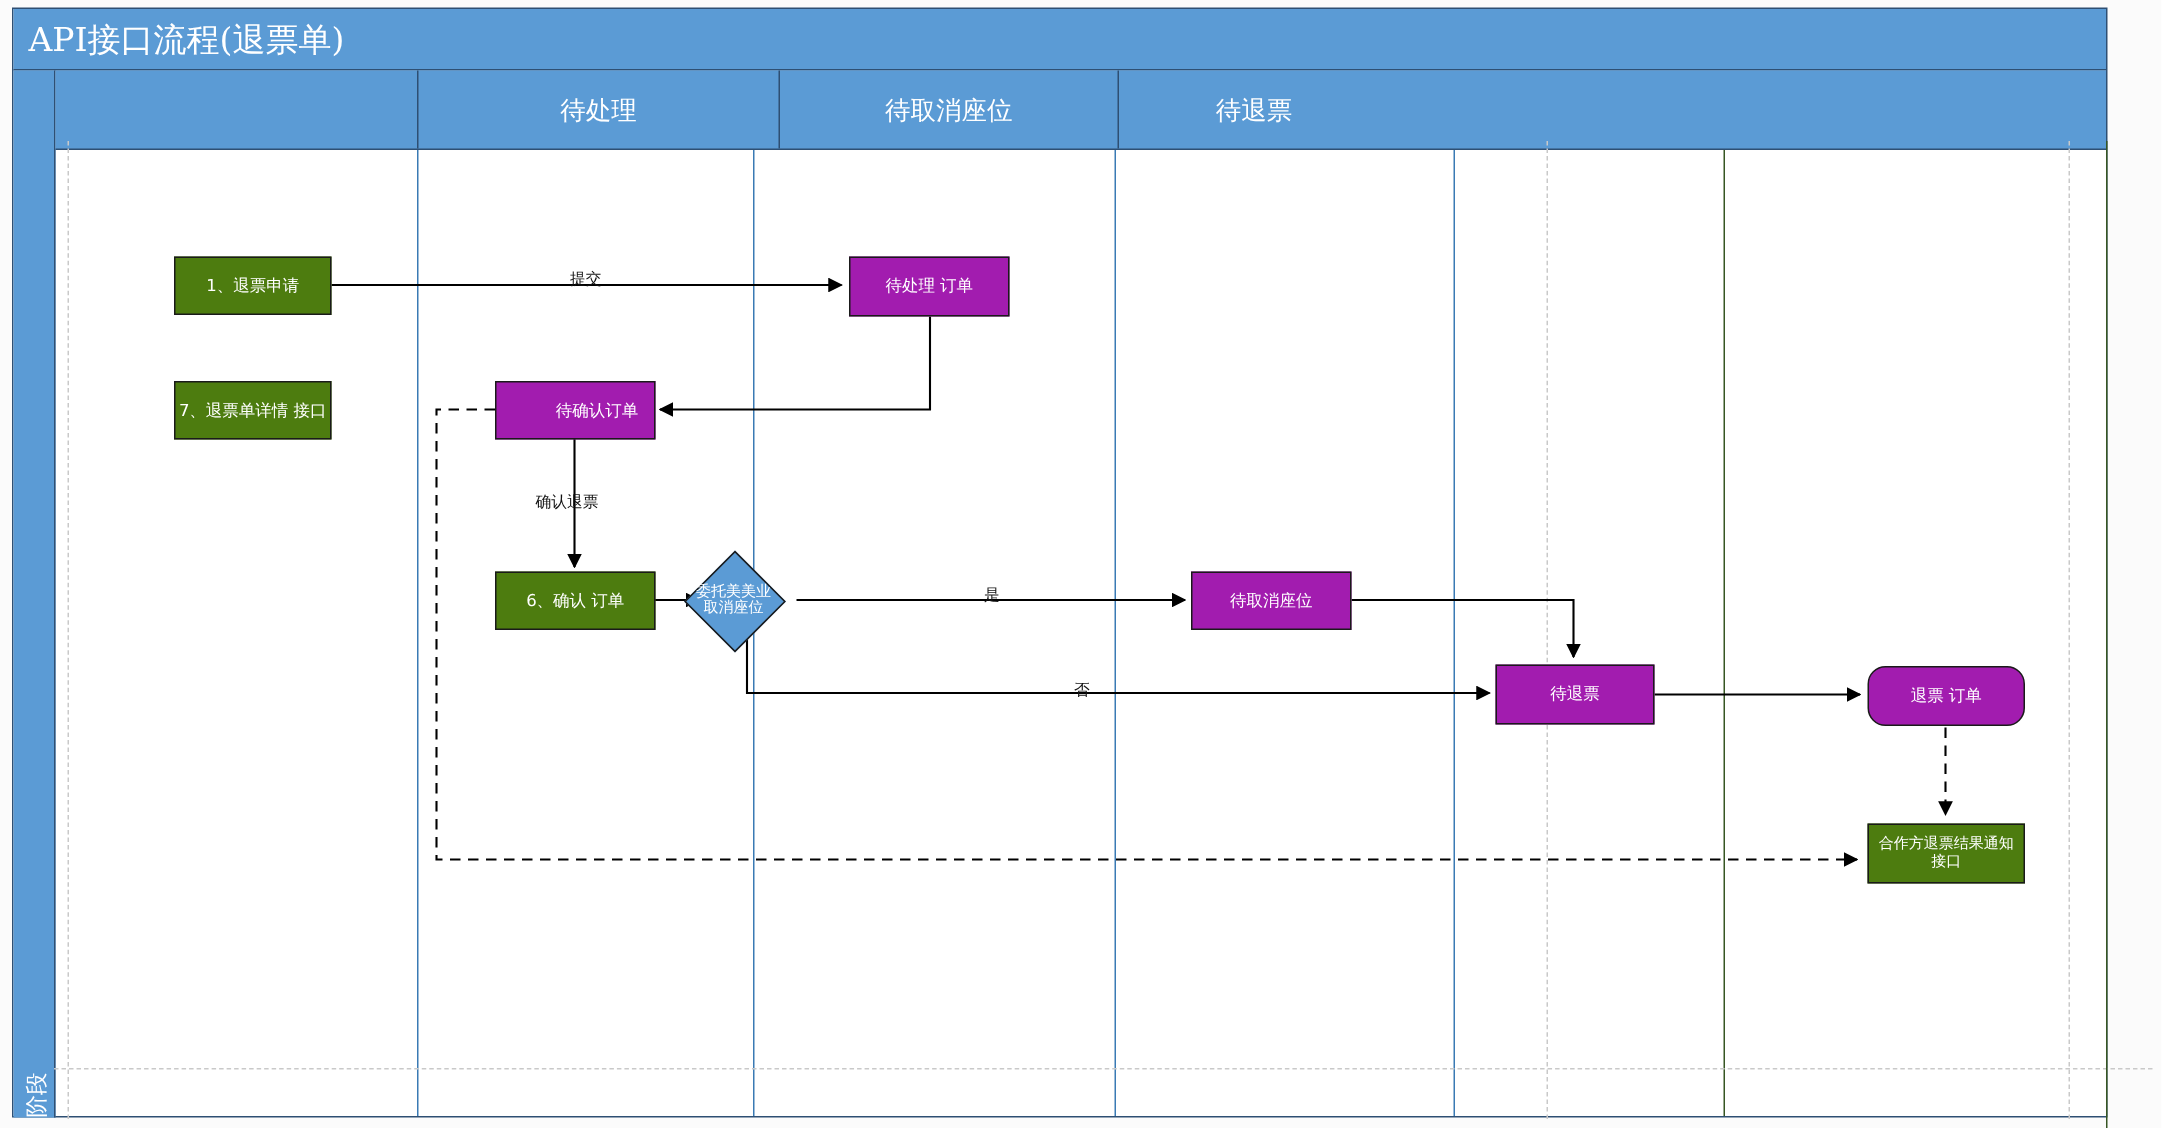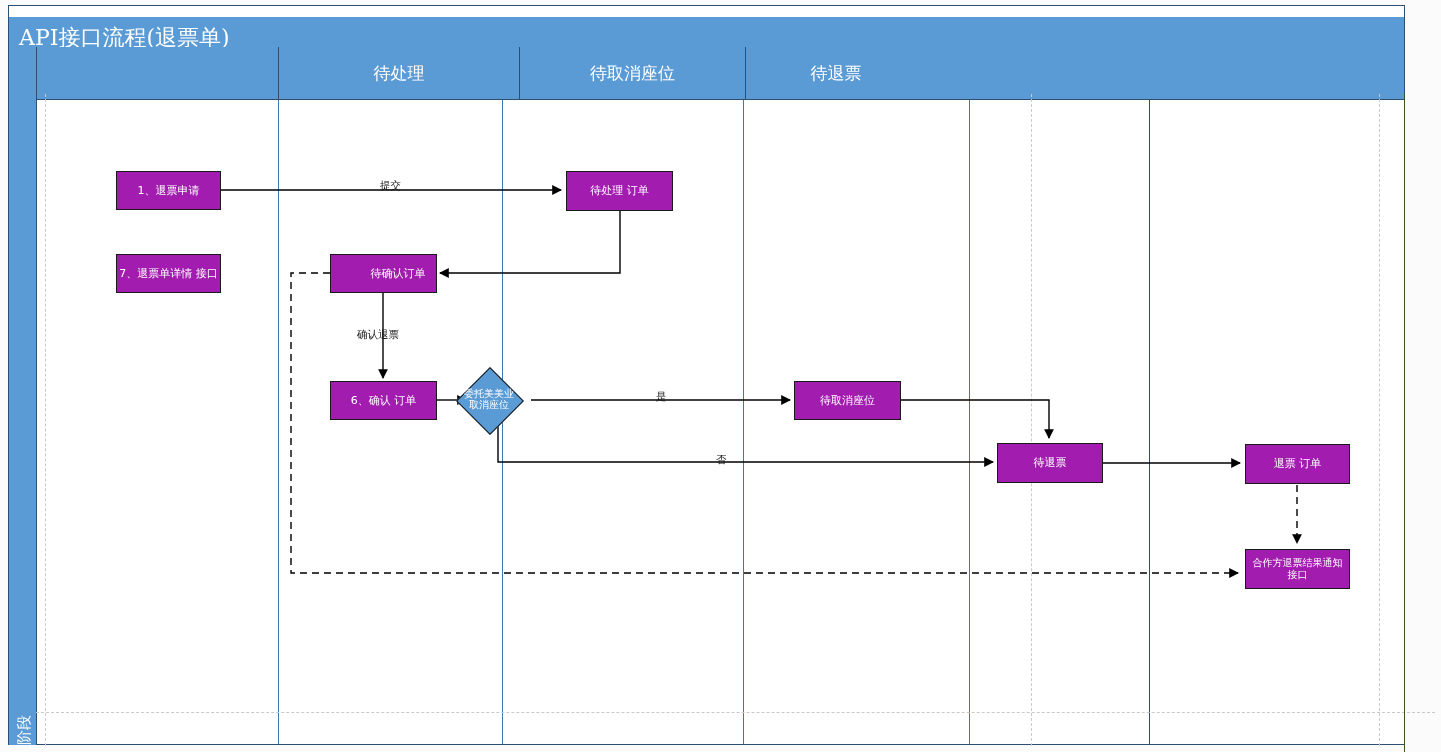--- a/index.html
+++ b/index.html
@@ -10,21 +10,21 @@
   }
   #root{position:absolute;left:0;top:0;width:1441px;height:752px;background:#fbfbfb;}
 
   
   .frame{
     position:absolute;left:8px;top:5px;width:1397px;height:740px;
     border:1px solid #2e4f73;background:#ffffff;box-sizing:border-box;
   }
   .title-bar{
     position:absolute;left:0;top:0;width:100%;height:41px;
-    background:#5B9BD5;border-bottom:1px solid #2e4f73;box-sizing:border-box;margin-top:11px;
+    background:#5B9BD5;border-bottom:1px solid #2e4f73;box-sizing:border-box;
   }
   .title-text{
     position:absolute;left:10px;top:6px;
     font-family:"DejaVu Serif","Liberation Serif",serif;
     font-size:22px;color:#ffffff;letter-spacing:0px;white-space:nowrap;
   }
 
   
   .phase-band{
     position:absolute;left:0;top:41px;width:28px;height:698px;
@@ -68,25 +68,25 @@
   .canvas{position:absolute;left:0;top:0;width:1441px;height:752px;pointer-events:none;}
   .canvas svg{position:absolute;left:0;top:0;}
 
   
   .node{
     position:absolute;box-sizing:border-box;
     display:flex;align-items:center;justify-content:center;text-align:center;
     color:#ffffff;font-size:11px;line-height:1.25;
     border:1px solid #1a1a1a;
   }
-  .node.green{background:#a21caf;}
+  .node.green{background:#4d7c0f;}
   .node.blue{background:#a21caf;}
 
   .diamond{
-    position:absolute;box-sizing:border-box;font-family:Liberation Mono, monospace;
+    position:absolute;box-sizing:border-box;
   }
   .diamond .dshape{
     position:absolute;left:0;top:0;width:100%;height:100%;
     background:#5B9BD5;border:1px solid #1a1a1a;
     transform:rotate(45deg);
   }
   .diamond .dlabel{
     position:absolute;left:-6px;top:0;width:calc(100% + 12px);height:100%;
     display:flex;align-items:center;justify-content:center;
     color:#ffffff;font-size:10px;line-height:1.15;text-align:center;
@@ -183,21 +183,21 @@
         <div>委托美美业</div>
         <div>取消座位</div>
       </div>
     </div>
   </div>
 
   <div class="node blue" style="left:794px;top:381px;width:107px;height:39px;">待取消座位</div>
 
   <div class="node blue" style="left:997px;top:443px;width:106px;height:40px;">待退票</div>
 
-  <div class="node blue" style="left:1245px;top:444px;width:105px;height:40px;">退票 订单</div>
+  <div class="node blue" style="left:1245px;top:444px;width:105px;height:40px;border-radius:12px;">退票 订单</div>
 
   <div class="node green" style="left:1245px;top:549px;width:105px;height:40px;font-size:10px;">
     <div>
       <div>合作方退票结果通知</div>
       <div>接口</div>
     </div>
   </div>
 
   <div class="elabel" style="left:380px;top:179px;">提交</div>
   <div class="elabel" style="left:357px;top:328px;">确认退票</div>

